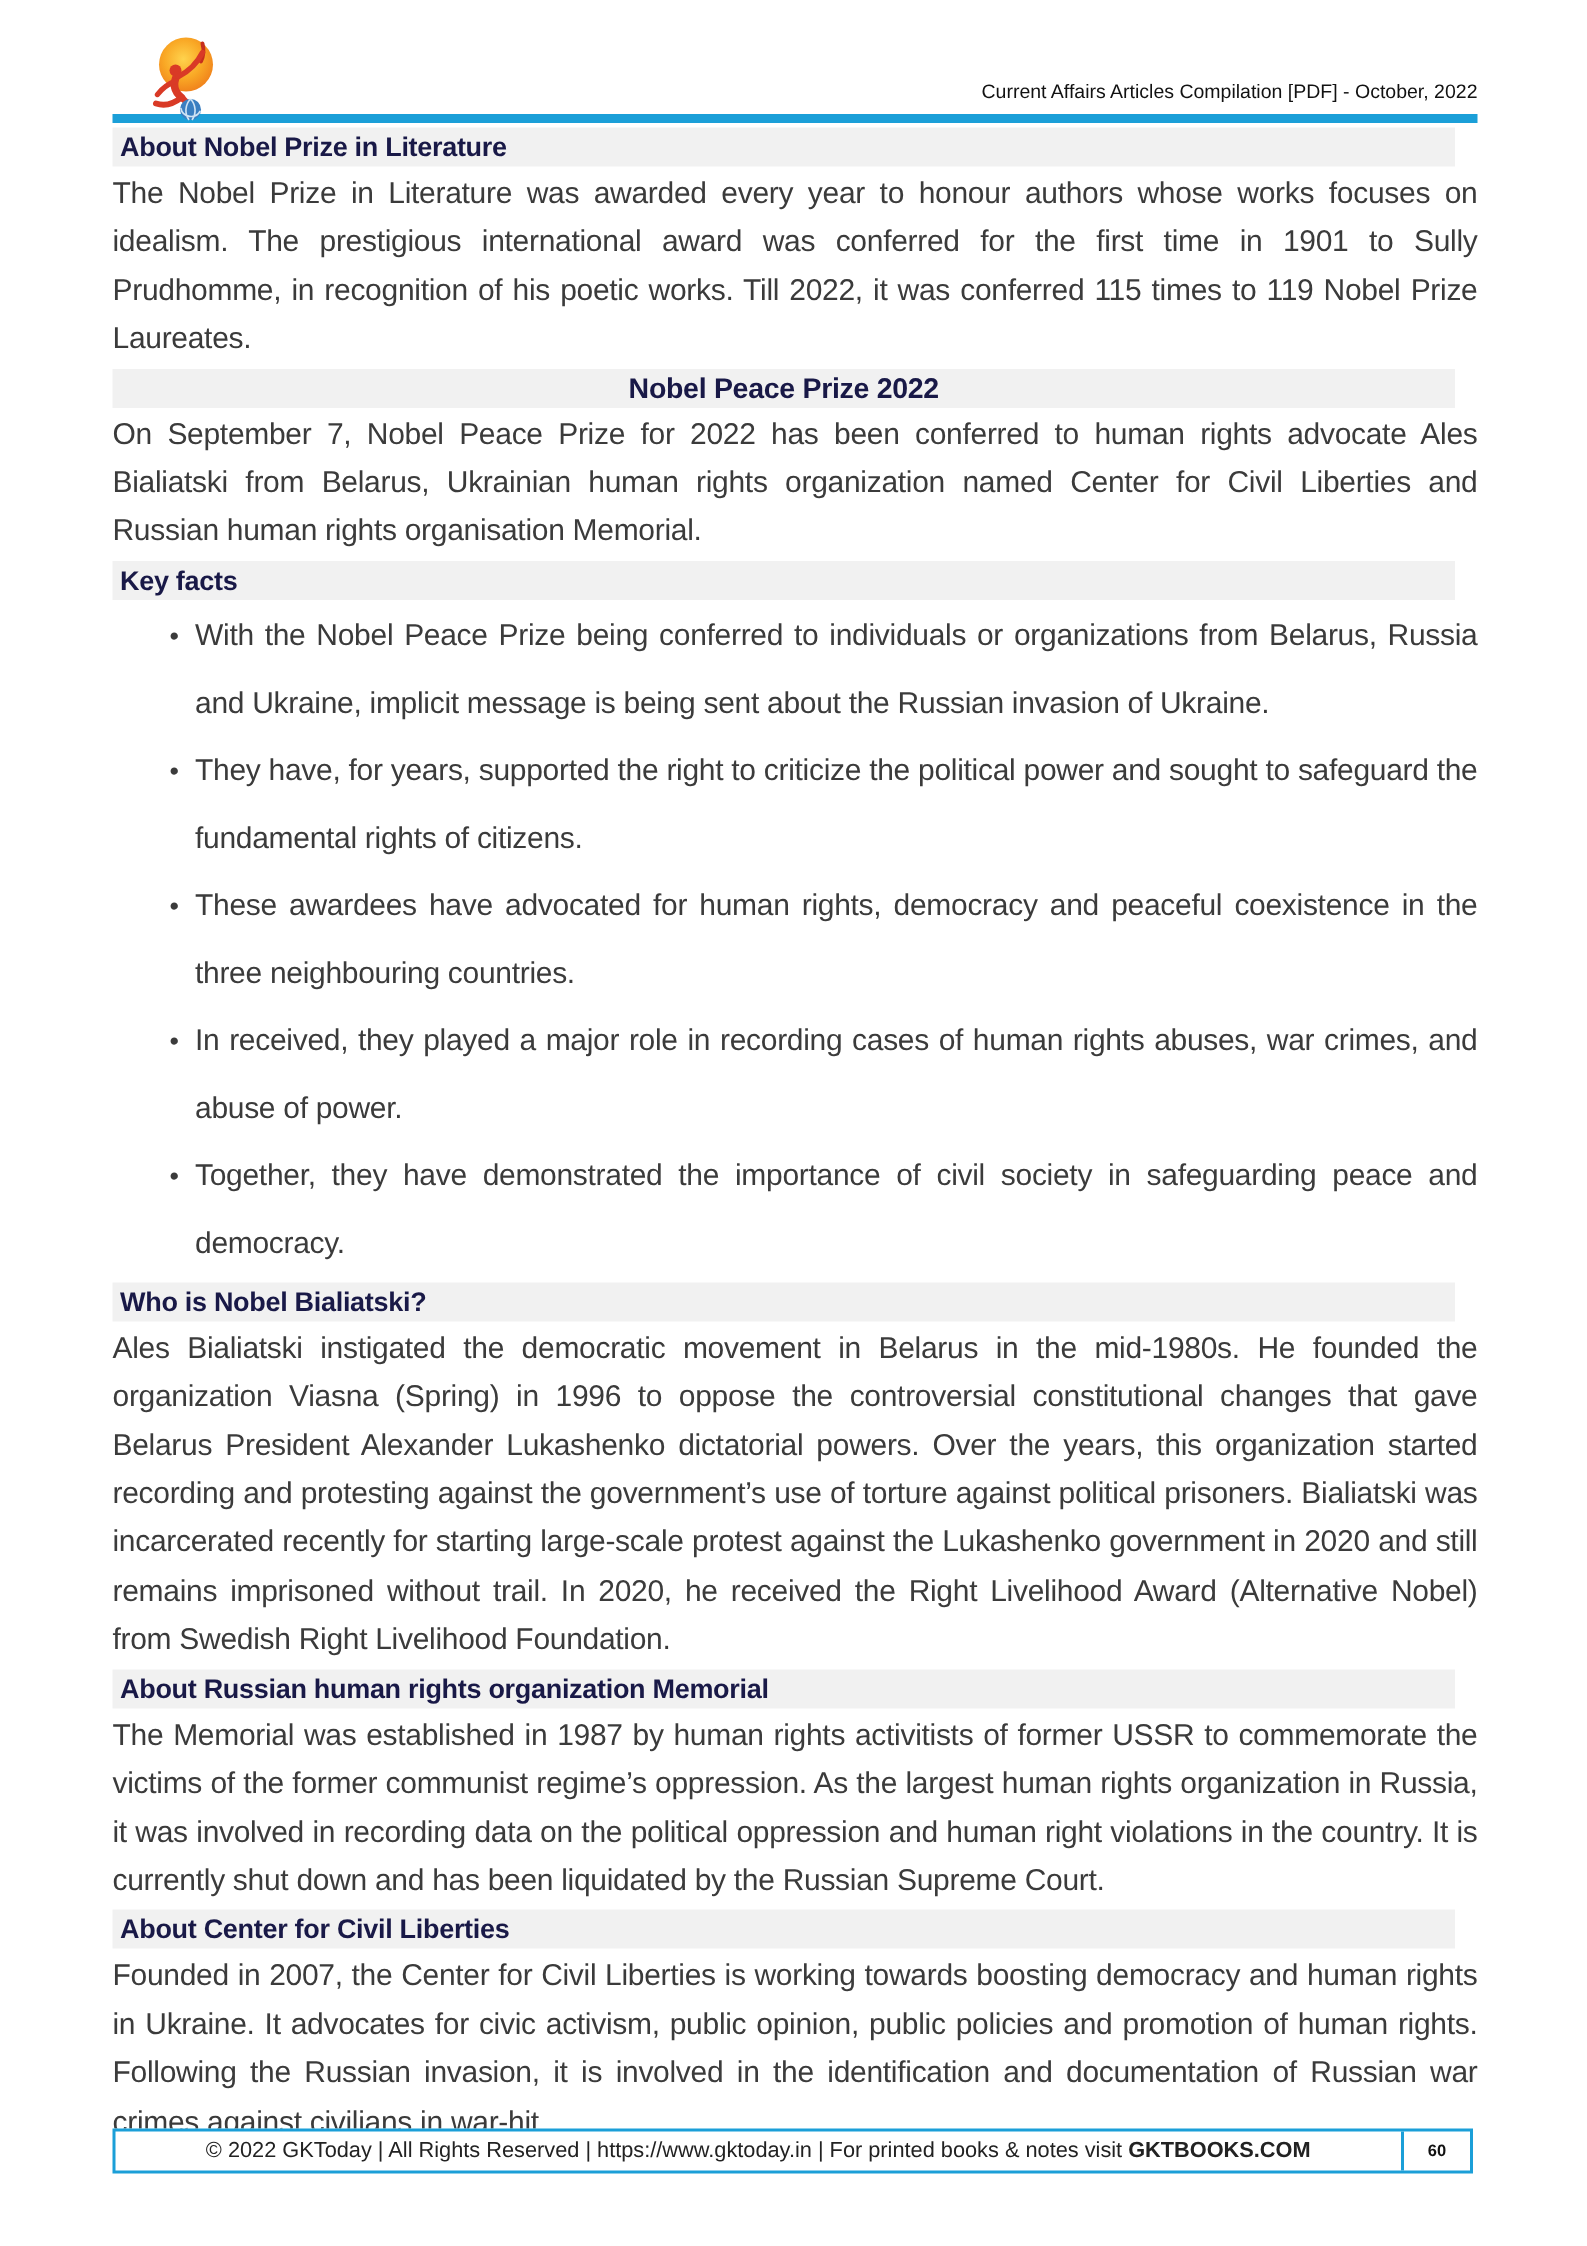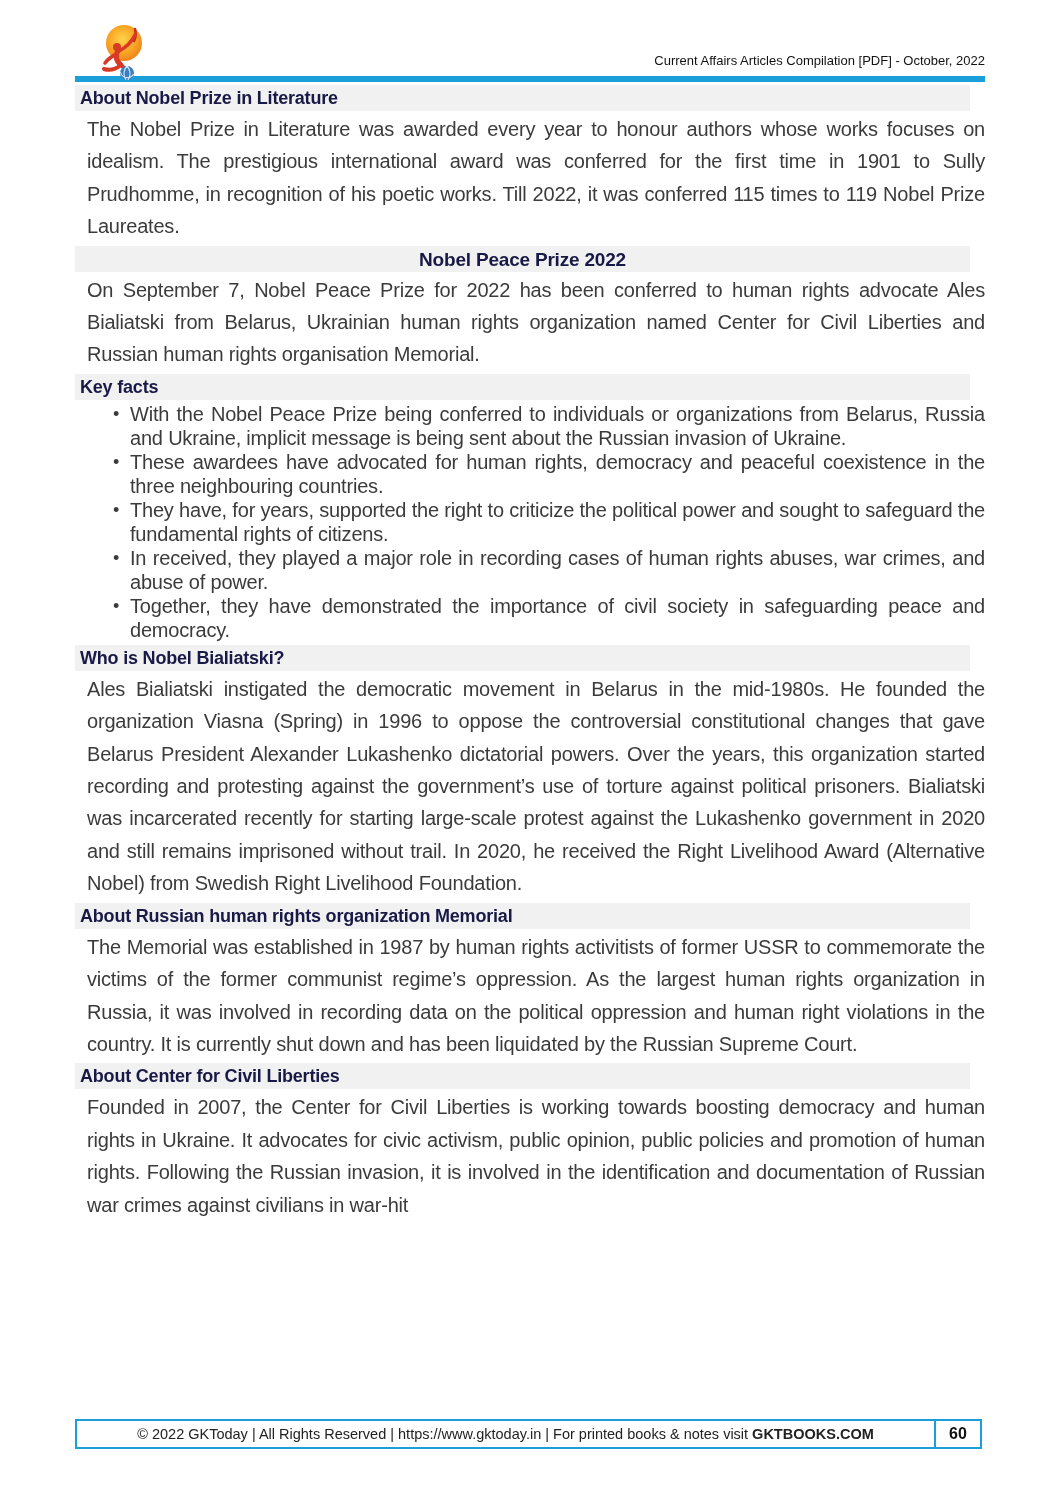--- a/index.html
+++ b/index.html
@@ -55,36 +55,36 @@
     font-weight: bold;
     line-height: 21px;
     letter-spacing: -0.2px;
   }
   .bar.center {
     text-align: center;
     font-size: 19px;
   }
   
   .para {
-    margin: 2px 0 3px 12px;
+    margin: 2px 0 3px 0;
     font-size: 20px;
     line-height: 32.4px;
     color: #3b3b3b;
     text-align: justify;
     letter-spacing: -0.2px;
   }
   ul.bullets {
     margin: 2px 0 3px 0;
     padding: 0 0 0 55px;
     list-style: none;
   }
   ul.bullets li {
     position: relative;
     font-size: 20px;
-    line-height: 24px;
+    line-height: 45px;
     color: #3b3b3b;
     text-align: justify;
     letter-spacing: -0.2px;
   }
   ul.bullets li::before {
     content: "\2022";
     position: absolute;
     left: -17px;
     top: 0;
     font-size: 18px;
@@ -112,21 +112,21 @@
     color: #222222;
     white-space: nowrap;
   }
   .footer-text strong { margin-left: 4px; }
   .page-number {
     flex: 0 0 44px;
     border-left: 2px solid var(--accent, #1b9fd8);
     display: flex;
     align-items: center;
     justify-content: center;
-    font-size: 16px;
+    font-size: 11px;
     font-weight: bold;
     color: #111111;
   }
 </style>
 </head>
 <body>
 
 <div class="page">
   <div class="content">
 
@@ -158,22 +158,22 @@
     <main>
       <h2 class="bar">About Nobel Prize in Literature</h2>
       <p class="para">The Nobel Prize in Literature was awarded every year to honour authors whose works focuses on idealism. The prestigious international award was conferred for the first time in 1901 to Sully Prudhomme, in recognition of his poetic works. Till 2022, it was conferred 115 times to 119 Nobel Prize Laureates.</p>
 
       <h2 class="bar center">Nobel Peace Prize 2022</h2>
       <p class="para">On September 7, Nobel Peace Prize for 2022 has been conferred to human rights advocate Ales Bialiatski from Belarus, Ukrainian human rights organization named Center for Civil Liberties and Russian human rights organisation Memorial.</p>
 
       <h2 class="bar">Key facts</h2>
       <ul class="bullets">
         <li>With the Nobel Peace Prize being conferred to individuals or organizations from Belarus, Russia and Ukraine, implicit message is being sent about the Russian invasion of Ukraine.</li>
+        <li>They have, for years, supported the right to criticize the political power and sought to safeguard the fundamental rights of citizens.</li>
         <li>These awardees have advocated for human rights, democracy and peaceful coexistence in the three neighbouring countries.</li>
-        <li>They have, for years, supported the right to criticize the political power and sought to safeguard the fundamental rights of citizens.</li>
         <li>In received, they played a major role in recording cases of human rights abuses, war crimes, and abuse of power.</li>
         <li>Together, they have demonstrated the importance of civil society in safeguarding peace and democracy.</li>
       </ul>
 
       <h2 class="bar">Who is Nobel Bialiatski?</h2>
       <p class="para">Ales Bialiatski instigated the democratic movement in Belarus in the mid-1980s. He founded the organization Viasna (Spring) in 1996 to oppose the controversial constitutional changes that gave Belarus President Alexander Lukashenko dictatorial powers. Over the years, this organization started recording and protesting against the government’s use of torture against political prisoners. Bialiatski was incarcerated recently for starting large-scale protest against the Lukashenko government in 2020 and still remains imprisoned without trail. In 2020, he received the Right Livelihood Award (Alternative Nobel) from Swedish Right Livelihood Foundation.</p>
 
       <h2 class="bar">About Russian human rights organization Memorial</h2>
       <p class="para">The Memorial was established in 1987 by human rights activitists of former USSR to commemorate the victims of the former communist regime’s oppression. As the largest human rights organization in Russia, it was involved in recording data on the political oppression and human right violations in the country. It is currently shut down and has been liquidated by the Russian Supreme Court.</p>
 

